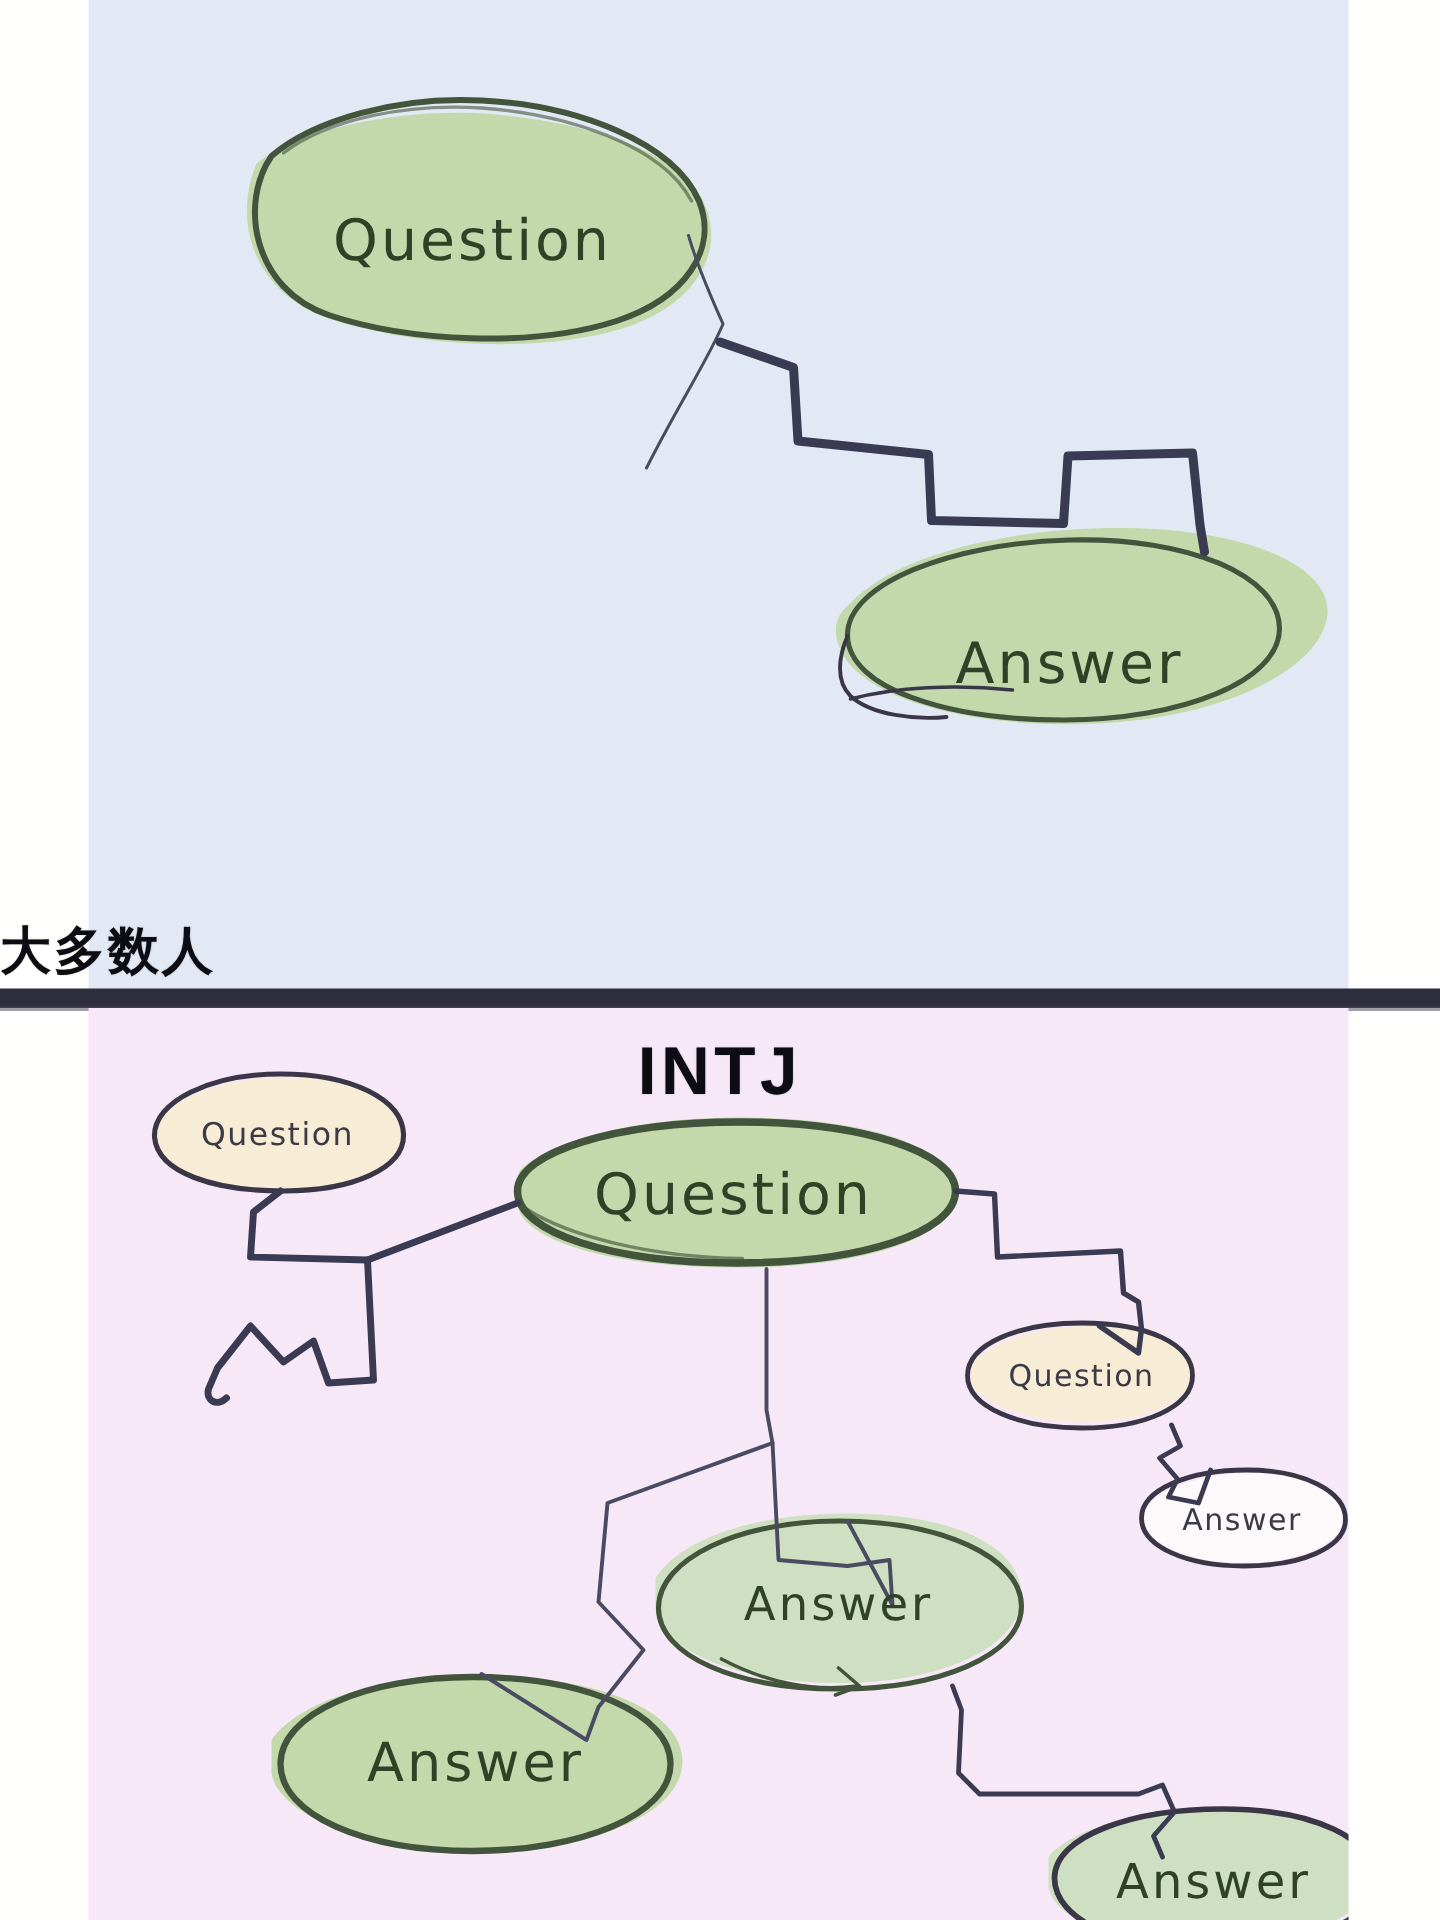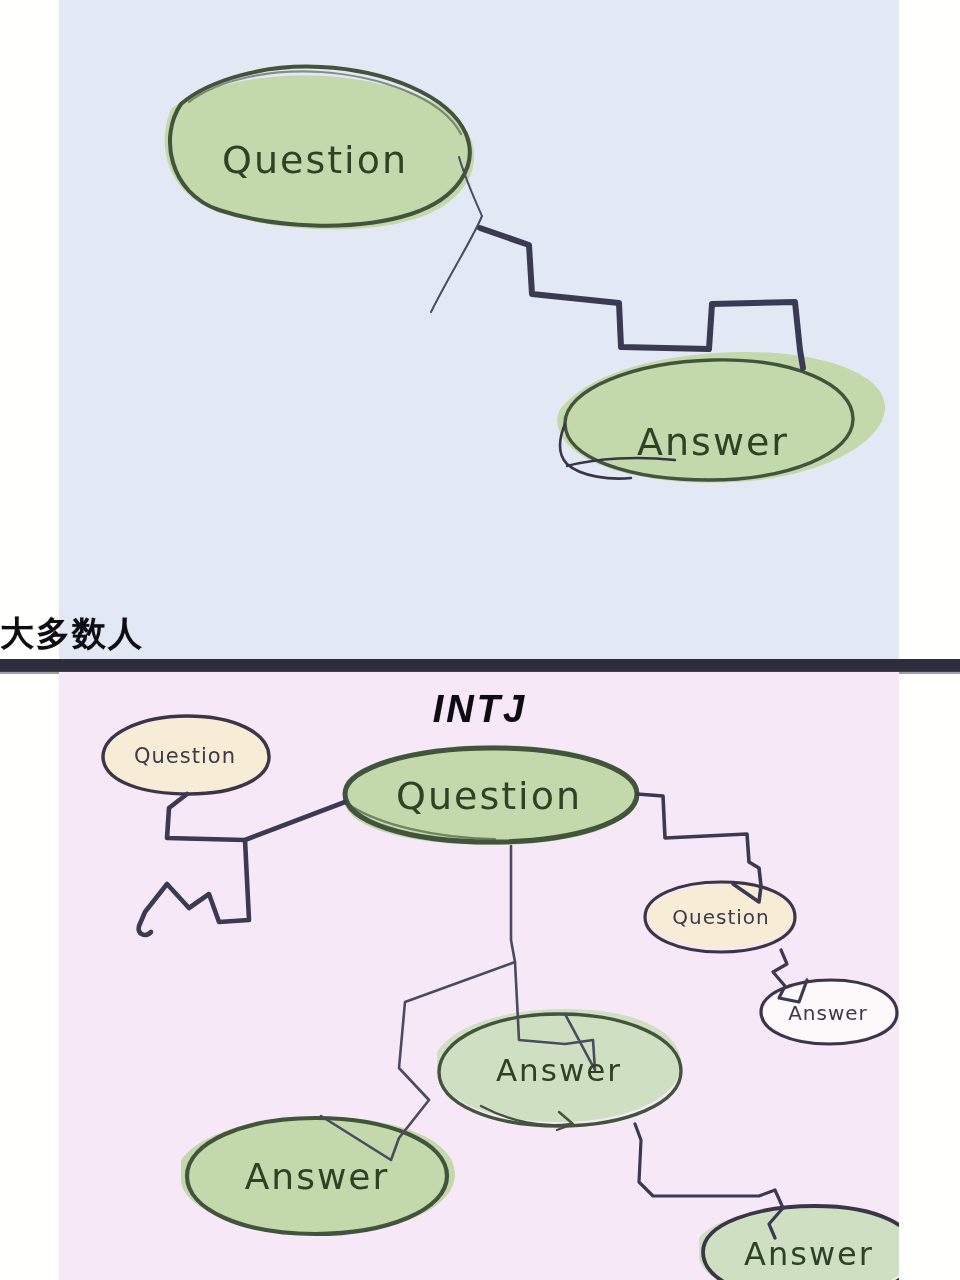--- a/index.html
+++ b/index.html
@@ -36,23 +36,22 @@
     white-space:nowrap;
     text-shadow:0 0 1px rgba(0,0,0,.35);
   }
   .caption-top{
     left:0;right:0;text-align:left;top:611px;
     font-size:34px;
     font-family:"DejaVu Sans","Liberation Sans",sans-serif;
   }
   .caption-bottom{
     left:0;right:0;text-align:center;top:688px;
-    font-size:38px;letter-spacing:3px;
+    font-size:45px;letter-spacing:3px;
     font-family:"Liberation Sans",sans-serif;
-    font-style:italic;
   }
 
   
   svg.layer{position:absolute;left:0;top:0;overflow:visible;}
   .ink{fill:none;stroke:#3a3a52;stroke-linecap:round;stroke-linejoin:round;}
   .ink-thin{fill:none;stroke:#4a4a60;stroke-linecap:round;stroke-linejoin:round;}
   .blob-green{fill:#c3d9ac;}
   .blob-green-soft{fill:#cfe0c2;}
   .blob-cream{fill:#f7edd6;}
   .blob-white{fill:#fdf8fa;}

